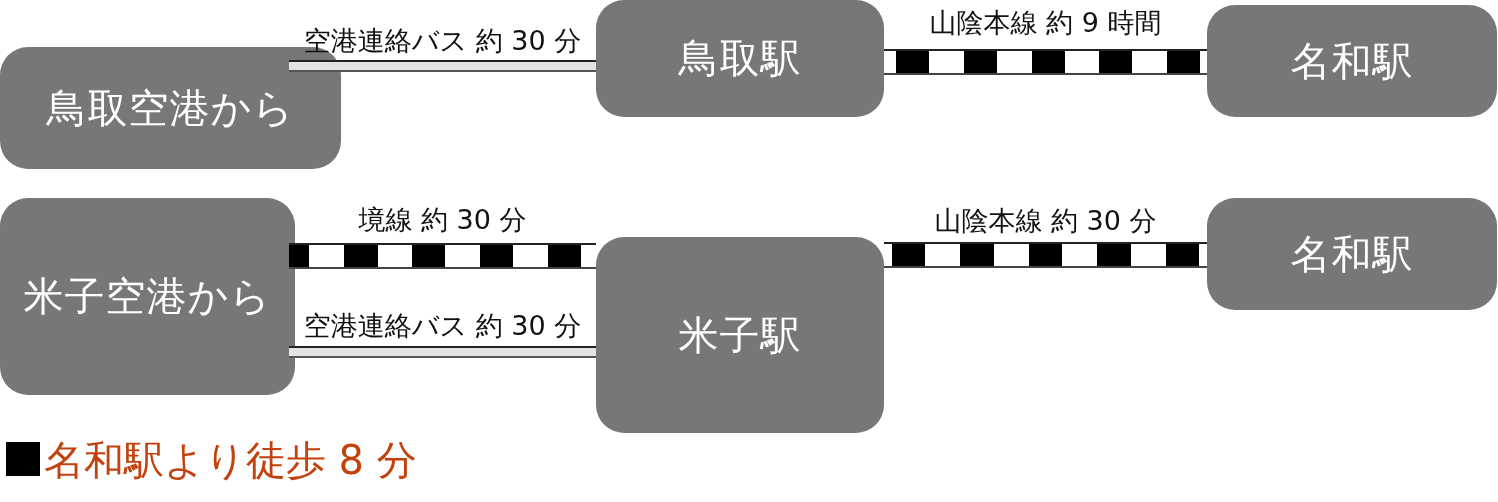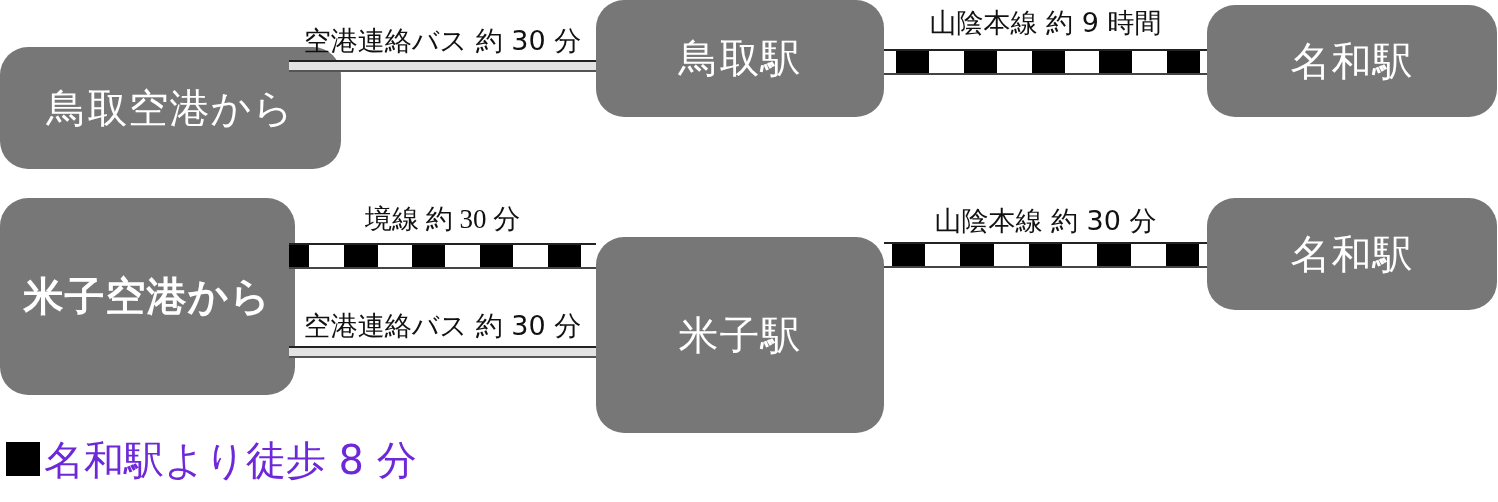--- a/index.html
+++ b/index.html
@@ -9,21 +9,21 @@
            display: flex; align-items: center; justify-content: center;
            color: #ffffff; font-size: 40px; letter-spacing: 1px; box-sizing: border-box; }
     .bus { position: absolute; background: #e3e3e3; border-top: 2px solid #222222;
            border-bottom: 2px solid #555555; box-sizing: border-box; }
     .train { position: absolute; box-sizing: border-box;
              border-top: 2px solid #222222; border-bottom: 2px solid #444444;
              background: #ffffff; }
     .train .seg { position: absolute; top: 0; bottom: 0; background: #000000; }
     .label { position: absolute; font-size: 27px; color: #111111; white-space: nowrap;
              text-align: center; line-height: 1; }
-    .note { position: absolute; left: 6px; top: 440px; font-size: 40px; color: #6d28d9;
+    .note { position: absolute; left: 6px; top: 440px; font-size: 40px; color: #c2410c;
             line-height: 1; white-space: nowrap; }
     .note .sq { display: inline-block; width: 34px; height: 34px; background: #000000;
                 vertical-align: -2px; margin-right: 4px; }
   </style>
 </head>
 <body>
 
 <div class="box" style="left:0; top:5px; width:341px; height:122px;margin-top:42px;">
   <span>鳥取空港から</span>
 </div>
@@ -41,25 +41,25 @@
   <div class="seg" style="left:80px; width:33px;"></div>
   <div class="seg" style="left:148px; width:33px;"></div>
   <div class="seg" style="left:215px; width:33px;"></div>
   <div class="seg" style="left:283px; width:33px;"></div>
 </div>
 
 <div class="box" style="left:1207px; top:5px; width:290px; height:112px;">
   <span>名和駅</span>
 </div>
 
-<div class="box" style="left:0; top:198px; width:295px; height:197px;font-weight:bold;">
+<div class="box" style="left:0; top:198px; width:295px; height:197px;">
   <span>米子空港から</span>
 </div>
 
-<div class="label" style="left:289px; top:206px; width:307px;font-family:Liberation Serif, serif;">境線 約 30 分</div>
+<div class="label" style="left:289px; top:206px; width:307px;">境線 約 30 分</div>
 <div class="train" style="left:289px; top:243px; width:307px; height:26px;">
   <div class="seg" style="left:0; width:20px;"></div>
   <div class="seg" style="left:55px; width:34px;"></div>
   <div class="seg" style="left:123px; width:33px;"></div>
   <div class="seg" style="left:191px; width:33px;"></div>
   <div class="seg" style="left:259px; width:33px;"></div>
 </div>
 
 <div class="label" style="left:289px; top:312px; width:307px;">空港連絡バス 約 30 分</div>
 <div class="bus" style="left:289px; top:346px; width:307px; height:12px;"></div>

